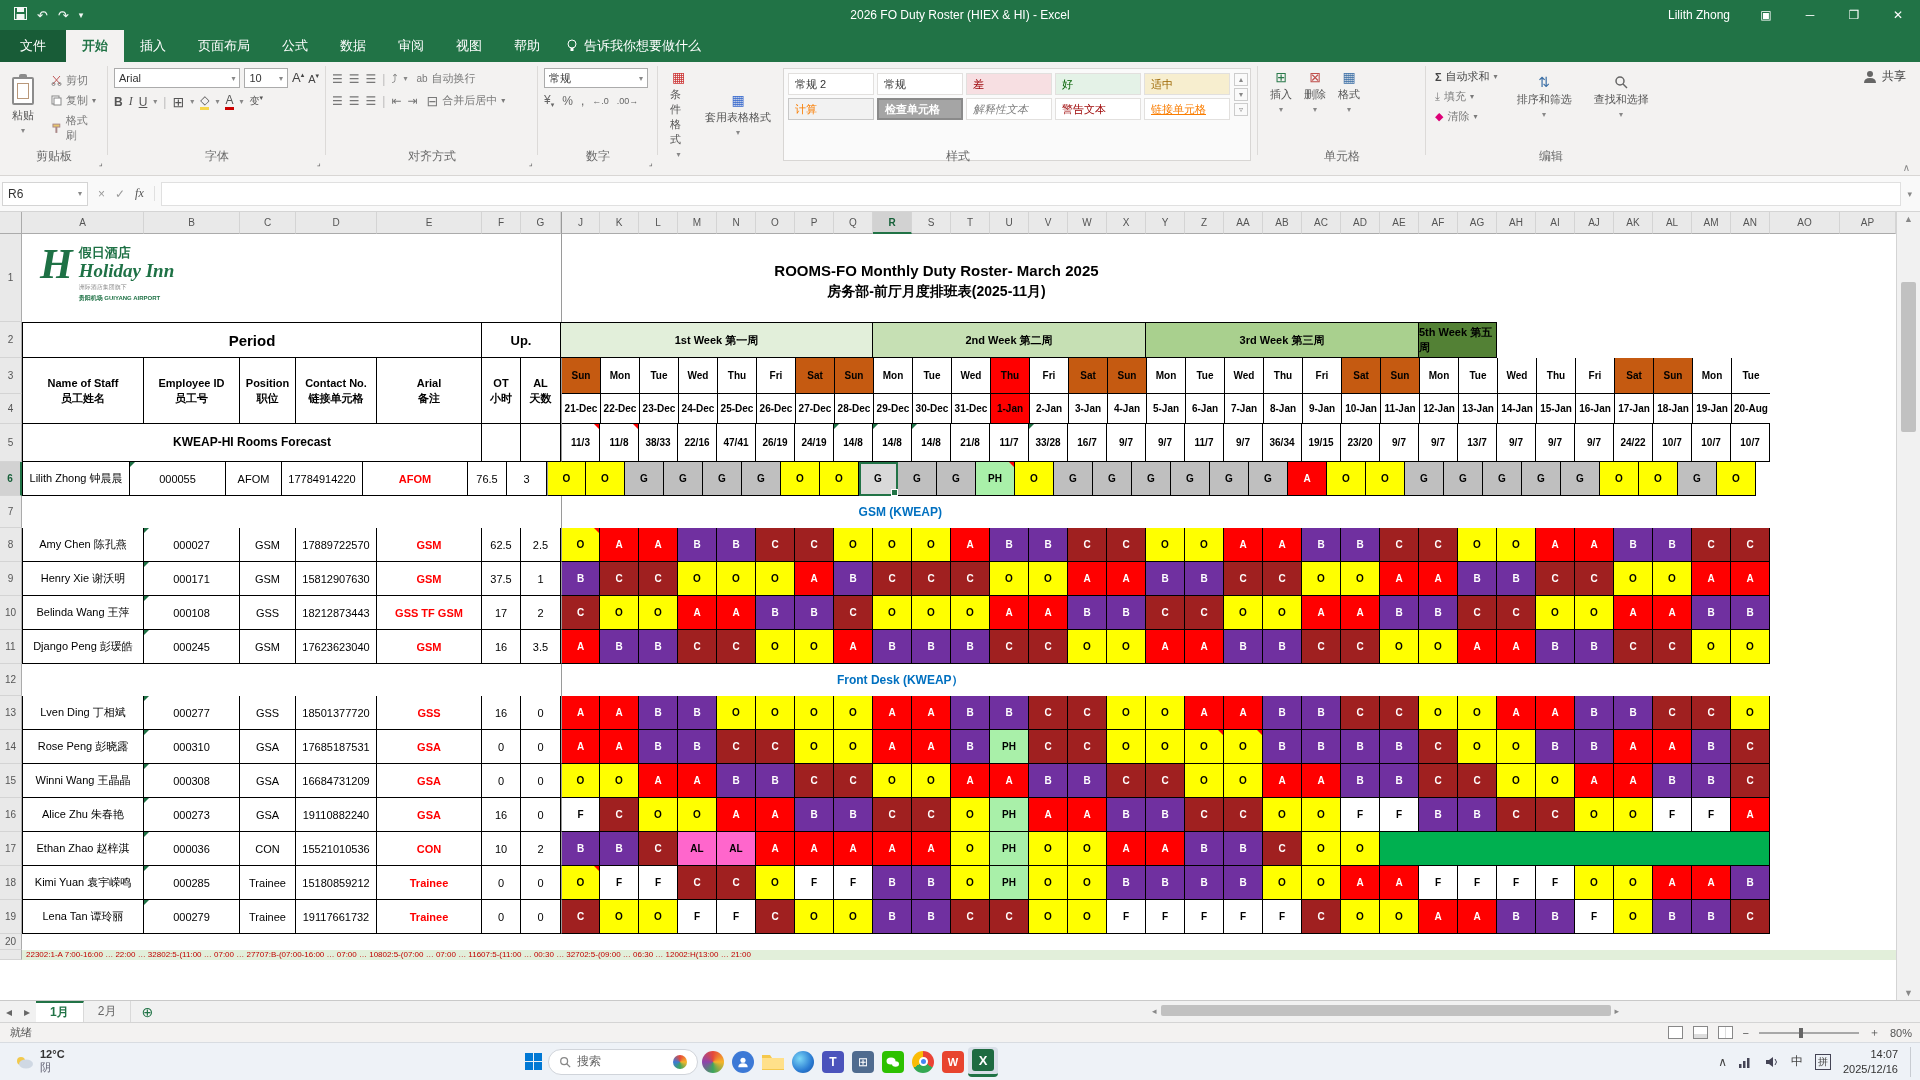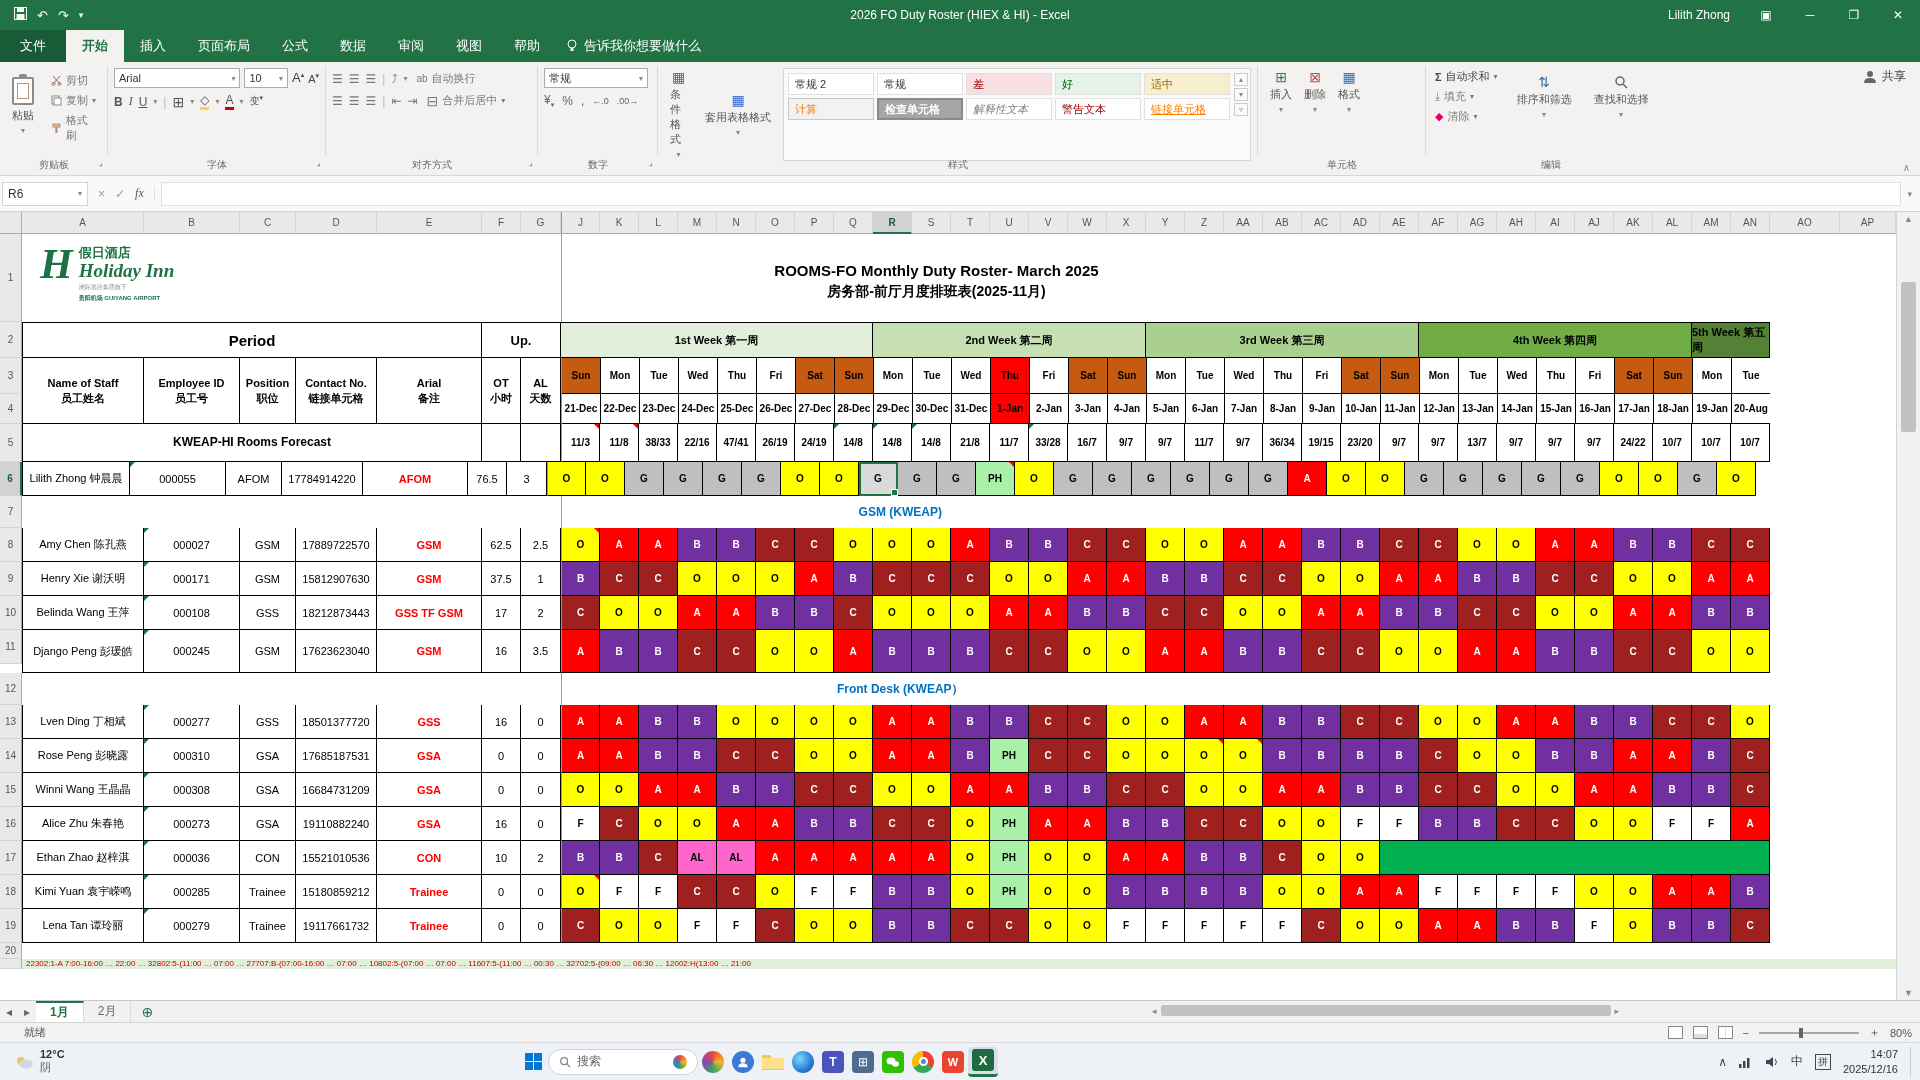--- a/index.html
+++ b/index.html
@@ -14,21 +14,21 @@
   .winbtn{width:44px;height:30px;display:flex;align-items:center;justify-content:center;font-size:12px}
   
   #tabrow{position:absolute;left:0;top:30px;width:1920px;height:32px;background:#217346;display:flex;align-items:flex-end}
   .mtab{color:#fff;font-size:13px;padding:7px 16px;cursor:pointer}
   .mtab.file{background:#185c37;padding:7px 20px}
   .mtab.active{background:#f3f2f1;color:#217346;font-weight:bold}
   .tellme{color:#fff;font-size:13px;padding:7px 10px;display:flex;align-items:center;gap:6px}
   
   #ribbon{position:absolute;left:0;top:62px;width:1920px;height:114px;background:#f3f2f1;border-bottom:1px solid #d8d6d4}
   .rg{position:absolute;top:4px;bottom:20px;border-right:1px solid #dcdad8;padding:2px 6px}
-  .rg-label{position:absolute;top:92px;font-size:10px;color:#6a6a6a;text-align:center}
+  .rg-label{position:absolute;top:82px;font-size:12px;color:#6a6a6a;text-align:center}
   .dlg{position:absolute;top:93px;font-size:9px;color:#777;transform:rotate(-45deg)}
   .btncol{display:flex;flex-direction:column;gap:3px;font-size:11px;color:#444}
   .sbtn{display:flex;align-items:center;gap:4px;padding:1px 3px;color:#7a7a7a;font-size:11px}
   .bigbtn{display:flex;flex-direction:column;align-items:center;justify-content:center;gap:3px;font-size:11px;color:#555;padding:2px 6px}
   .combo{background:#fff;border:1px solid #ababab;font-size:11px;color:#333;display:flex;align-items:center;justify-content:space-between;padding:1px 4px;height:20px}
   .fmtbar{display:flex;gap:6px;align-items:center;margin-top:5px;font-size:12px;color:#555}
   .fmtbar b{font-weight:bold}.fmtbar i{font-family:"Liberation Serif",serif}
   .galwrap{display:grid;grid-template-columns:repeat(5,86px);grid-auto-rows:22px;gap:3px;margin-top:2px}
   .gal{font-size:11px;display:flex;align-items:center;padding-left:6px;border:1px solid #e2e0de;background:#fff;color:#333;overflow:hidden;white-space:nowrap}
   .g-bad{background:#f7dfe2;color:#9c0006}.g-good{background:#e4f2e7;color:#006100}.g-mid{background:#f7eecf;color:#9c6500}
@@ -459,21 +459,20 @@
         </div>
         <div class="nb" style="width:126px"></div>
       </div>
       <div class="shr" style="height:36px">
         <div class="rn" style="height:36px">2</div>
         <div class="hc lft" style="width:460px;font-size:15px">Period</div>
         <div class="hc" style="width:79px;font-size:13px">Up.</div>
         <div class="hc wk" style="width:312px;background:#E2EFDA">1st Week 第一周</div>
         <div class="hc wk" style="width:273px;background:#C6E0B4">2nd Week 第二周</div>
         <div class="hc wk" style="width:273px;background:#A9D08E">3rd Week 第三周</div>
-        <div class="hc wk" style="width:273px;background:#70AD47">4th Week 第四周</div>
         <div class="hc wk" style="width:78px;background:#538135">5th Week 第五周</div>
         <div class="nb" style="width:126px"></div>
       </div>
       <div class="shr" style="height:66px">
         <div style="display:flex;flex-direction:column;width:22px;flex:0 0 auto">
           <div class="rn" style="height:36px">3</div>
           <div class="rn" style="height:30px">4</div>
         </div>
         <div class="mh lft" style="width:122px;height:66px">
           <span>Name of Staff</span>
@@ -780,21 +779,21 @@
         <div class="shc" style="width:39px;background:#A02020;color:#FFFFFF">C</div>
         <div class="shc" style="width:39px;background:#A02020;color:#FFFFFF">C</div>
         <div class="shc" style="width:39px;background:#FFFF00;color:#000000">O</div>
         <div class="shc" style="width:39px;background:#FFFF00;color:#000000">O</div>
         <div class="shc" style="width:39px;background:#FF0000;color:#FFFFFF">A</div>
         <div class="shc" style="width:39px;background:#FF0000;color:#FFFFFF">A</div>
         <div class="shc" style="width:39px;background:#7030A0;color:#FFFFFF">B</div>
         <div class="shc" style="width:39px;background:#7030A0;color:#FFFFFF">B</div>
         <div class="nb" style="width:126px"></div>
       </div>
-      <div class="shr" style="height:43px">
+      <div class="shr" style="height:34px">
         <div class="rn" style="height:34px">11</div>
         <div class="sc lft" style="width:122px">Django Peng 彭瑗皓</div>
         <div class="sc" style="width:96px">000245<i class="gtri"></i></div>
         <div class="sc" style="width:56px">GSM</div>
         <div class="sc" style="width:81px">17623623040</div>
         <div class="sc rem" style="width:105px">GSM</div>
         <div class="sc" style="width:39px">16</div>
         <div class="sc" style="width:40px">3.5</div>
         <div class="shc pd" style="width:39px;background:#FF0000;color:#FFFFFF">A</div>
         <div class="shc" style="width:39px;background:#7030A0;color:#FFFFFF">B</div>
@@ -1147,21 +1146,21 @@
     </span>
   <span style="padding:0 10px;color:#217346;font-size:14px">⊕</span>
 </div>
 <div id="hscroll">
   <span>◂</span>
   <div id="hthumb"></div>
   <span>▸</span>
 </div>
 
 <div id="statusbar">
-  <span style="padding-left:24px">就绪</span>
+  <span style="padding-left:10px">就绪</span>
   <div id="st-right">
     <span class="viewico"></span>
     <span class="viewico v2"></span>
     <span class="viewico v3"></span>
     <span>−</span>
     <div id="zoomtrack">
         <div id="zoomthumb"></div>
       </div>
     <span>＋</span>
     <span>80%</span>

